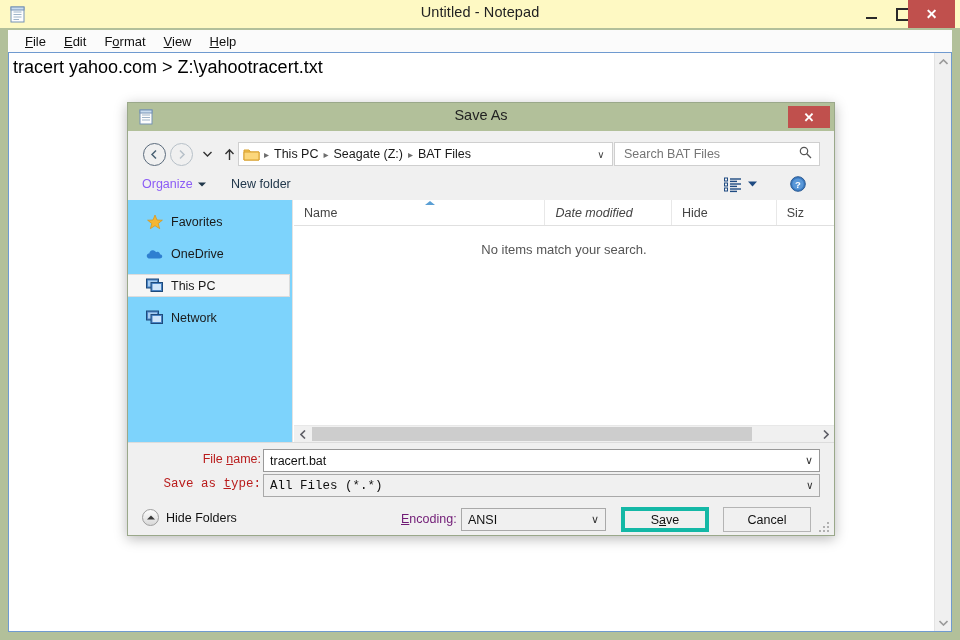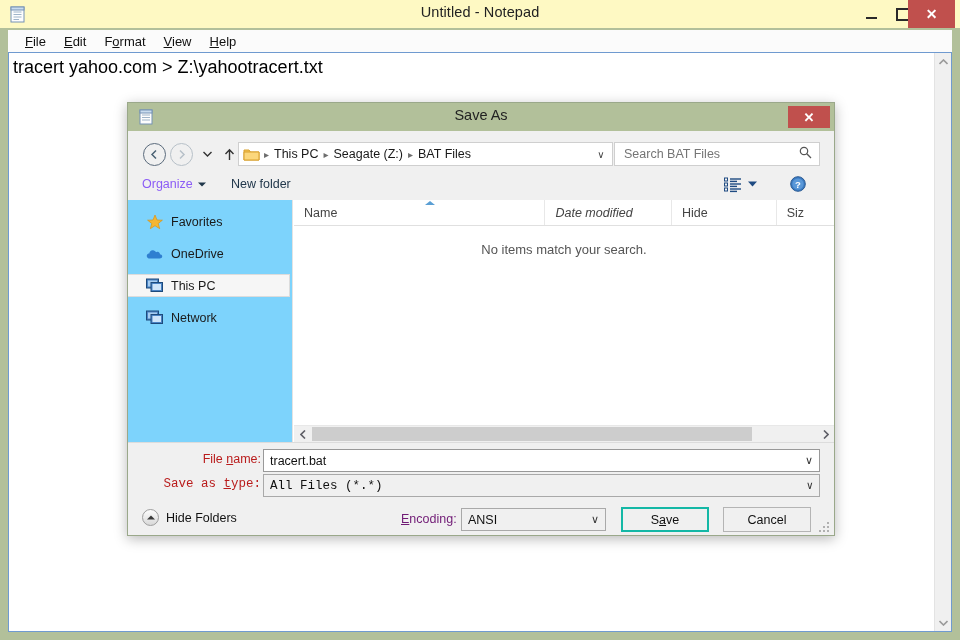--- a/index.html
+++ b/index.html
@@ -384,21 +384,21 @@
     position: absolute; top: 4px;
     width: 88px; height: 25px;
     box-sizing: border-box;
     background: #f0f0f0;
     border: 1px solid #b4b4b4;
     display: flex; align-items: center; justify-content: center;
     font-size: 12.5px; color: #111;
     cursor: default;
   }
   .dlg-btn u { text-decoration: underline; }
-  #save-btn { left: 493px; border: 2px solid #14b8a6; }
+  #save-btn { left: 493px; border: 4px solid #14b8a6; }
   #cancel-btn { left: 595px; }
 
   #resize-grip {
     position: absolute; right: 3px; bottom: 3px;
     width: 12px; height: 12px;
   }
   .grip-dot { position: absolute; width: 2px; height: 2px; background: #b0b0b0; }
 </style>
 </head>
 <body>

